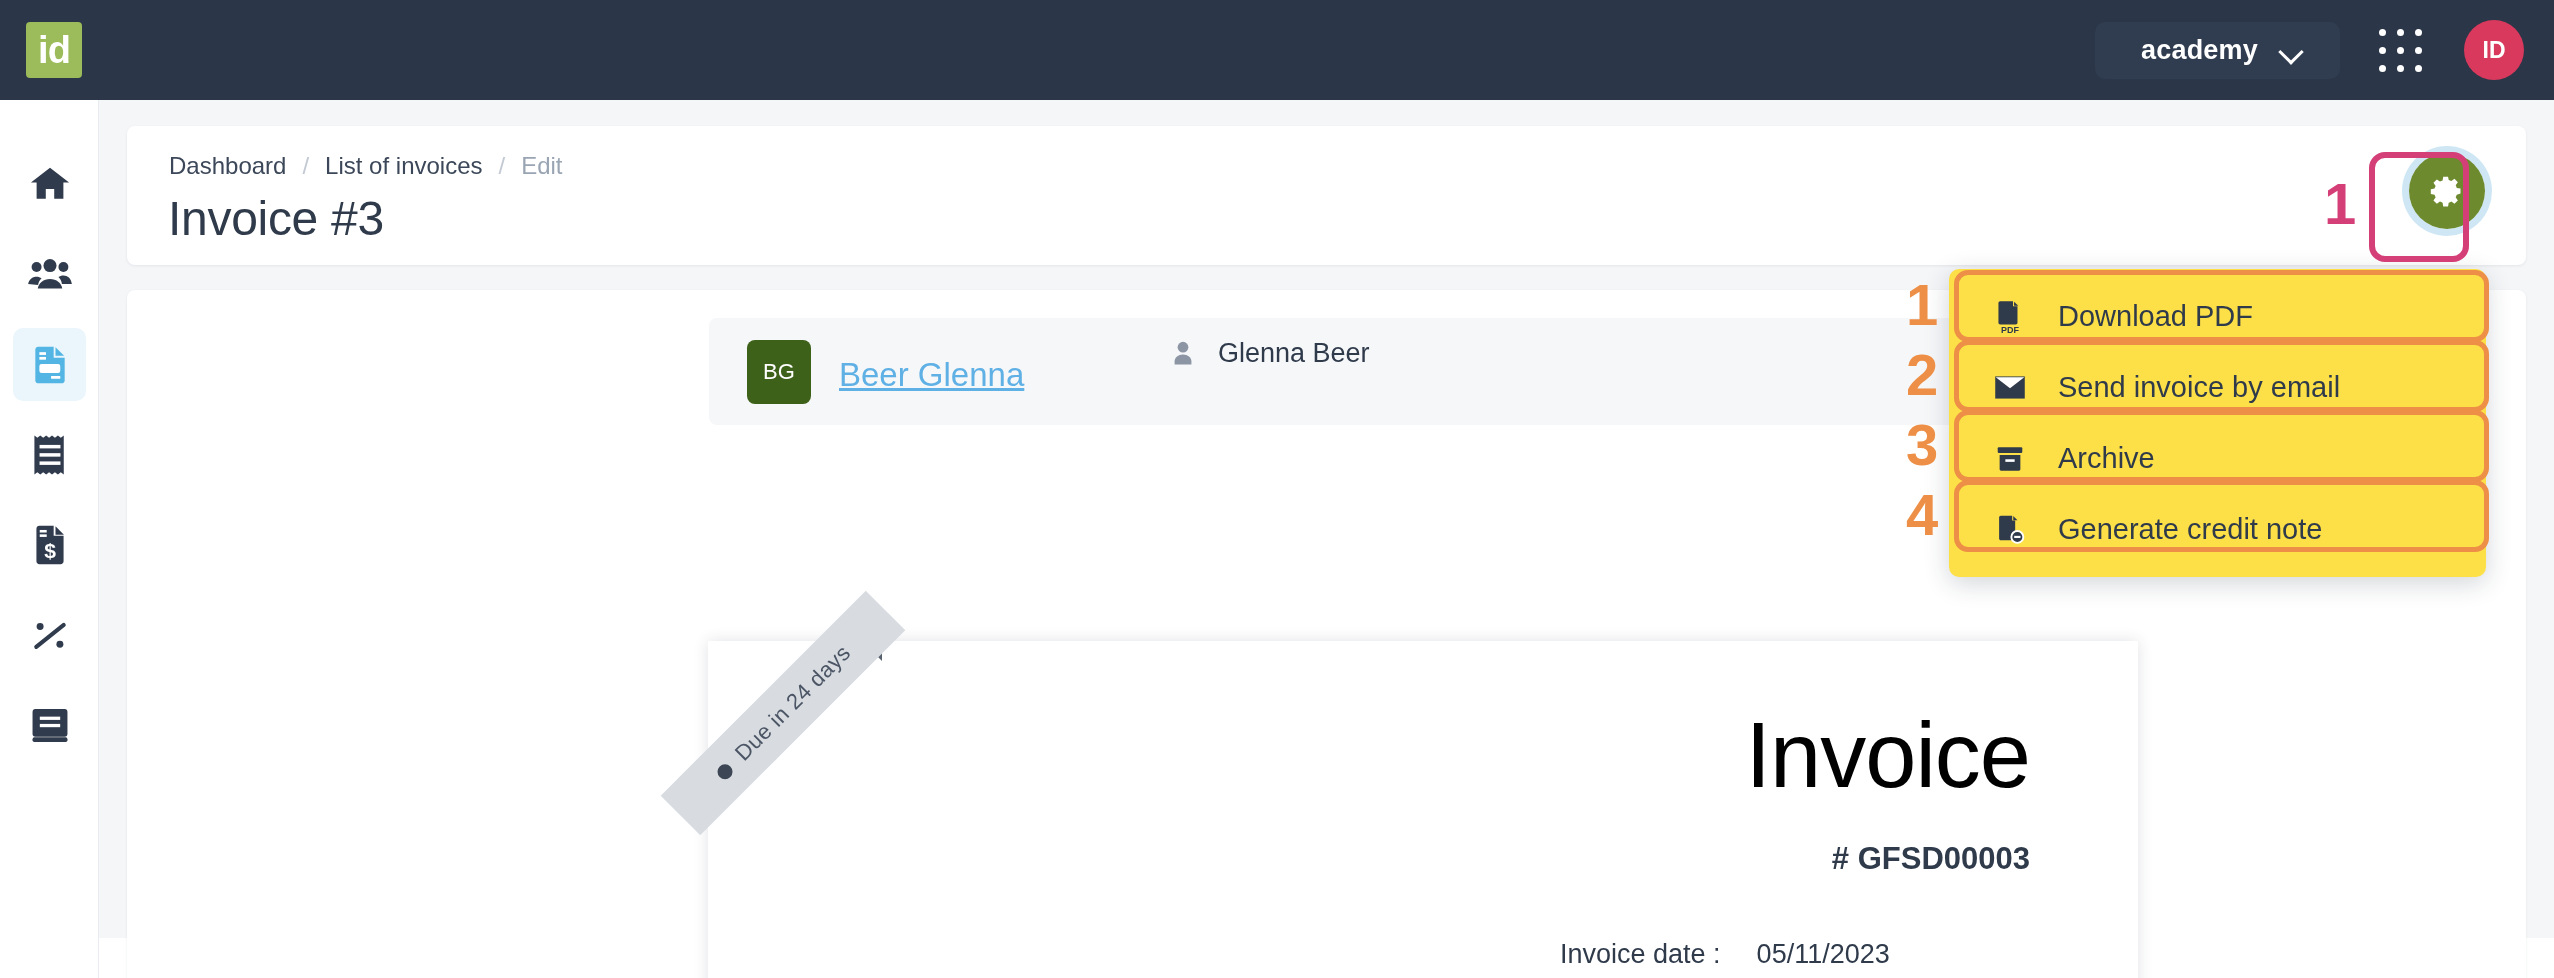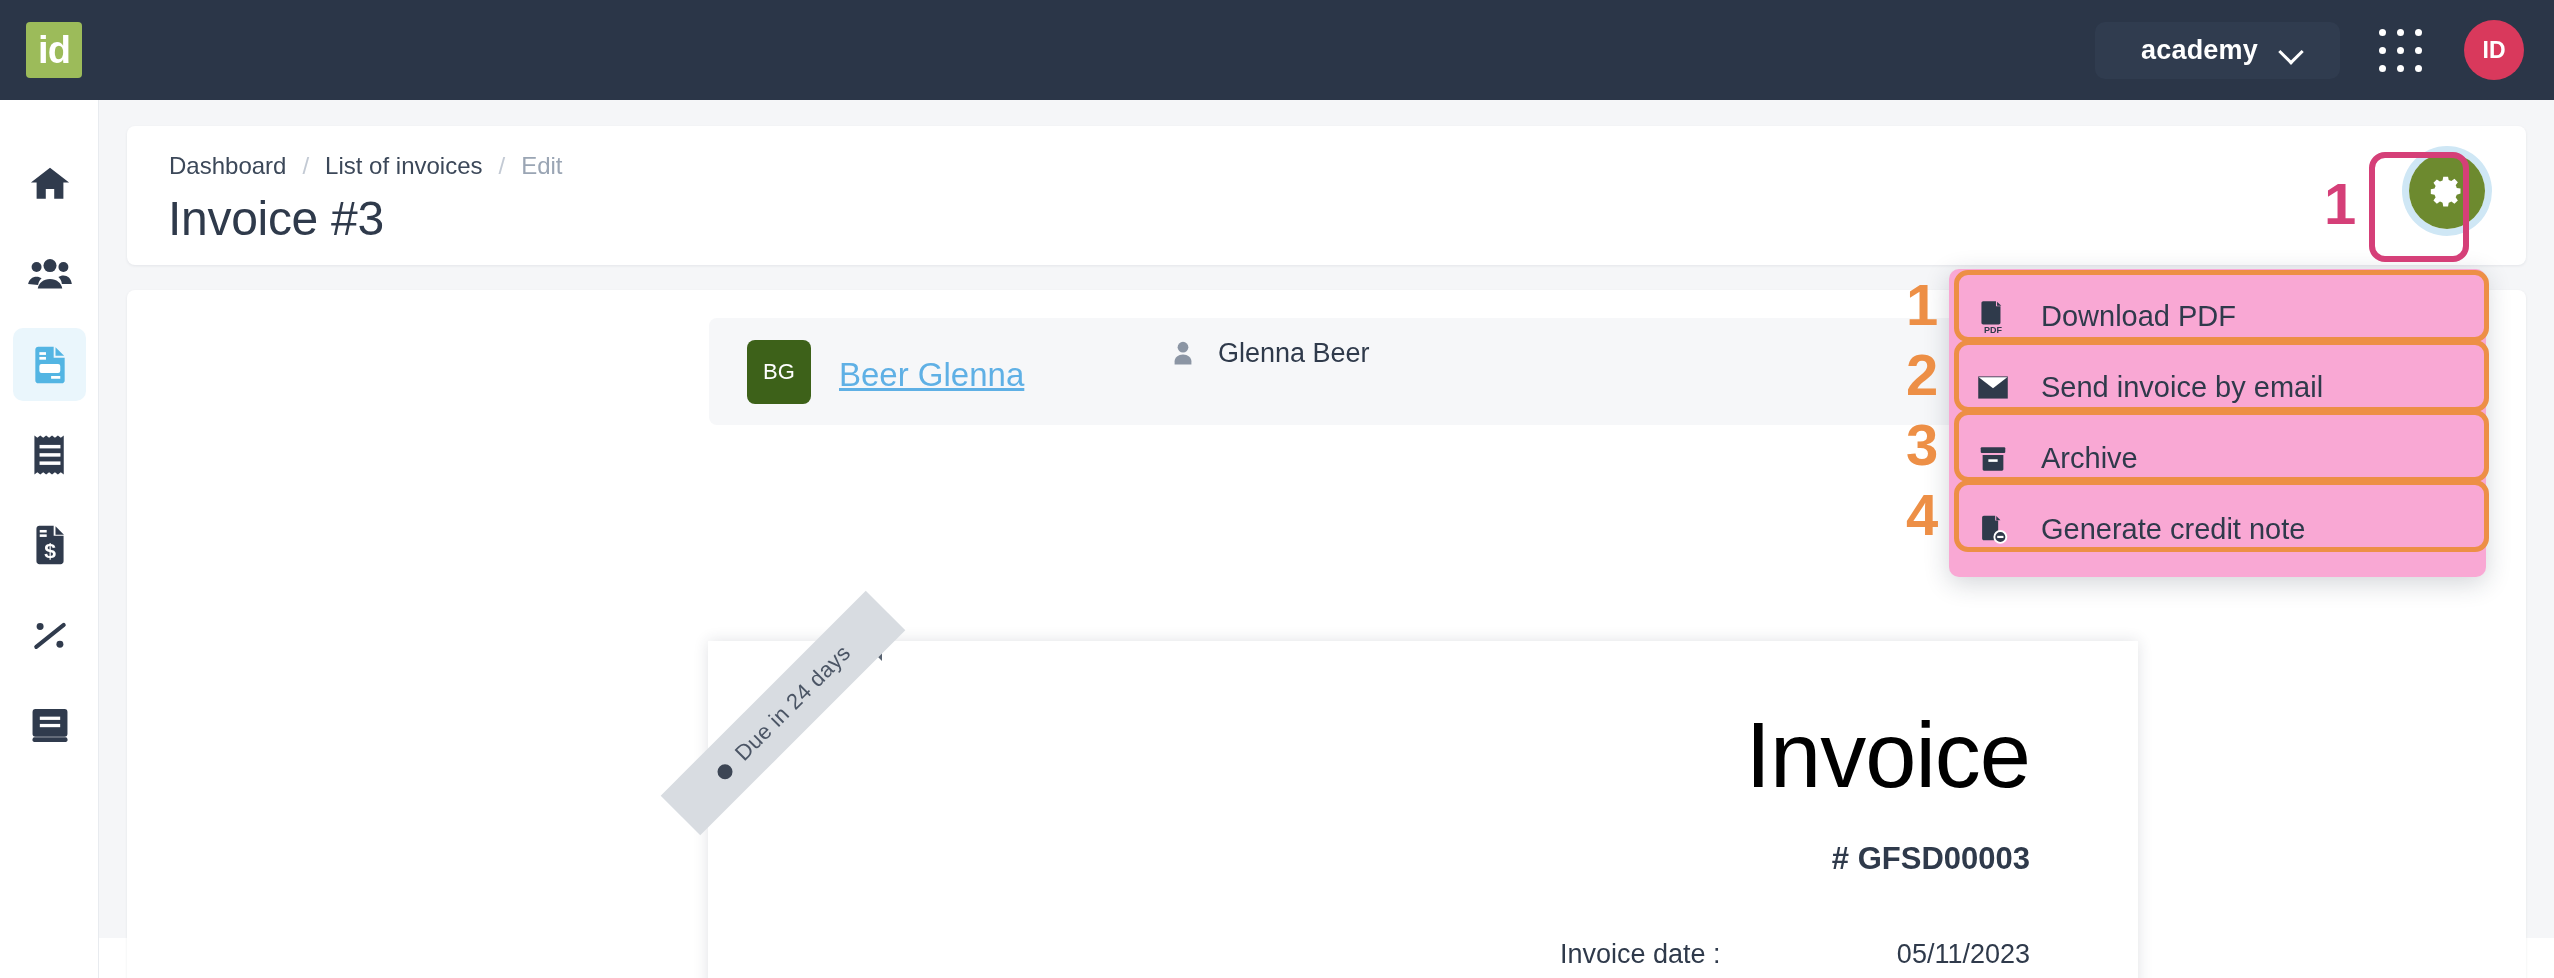--- a/index.html
+++ b/index.html
@@ -305,35 +305,35 @@
     font-weight: bold;
     color: #2f3a4b;
   }
   .meta-table {
     position: absolute;
     right: 108px; top: 298px;
     width: 470px;
   }
   .meta-row {
     display: flex;
-    justify-content: space-between;
     font-size: 27px;
     color: #2f3a4b;
     margin-bottom: 44px;
+    gap: 36px;
   }
 
   
   .dropdown {
     position: absolute;
     left: 1949px; top: 269px;
     width: 537px;
-    background: #f9a8d4;
+    background: #fde047;
     border-radius: 10px;
     box-shadow: 0 6px 26px rgba(30,40,60,.20);
-    padding: 12px 0;
+    padding: 12px 17px;
     z-index: 40;
   }
   .menu-item {
     display: flex;
     align-items: center;
     gap: 30px;
     height: 71px;
     padding: 0 26px;
     font-size: 29px;
     color: #2f3a4b;

